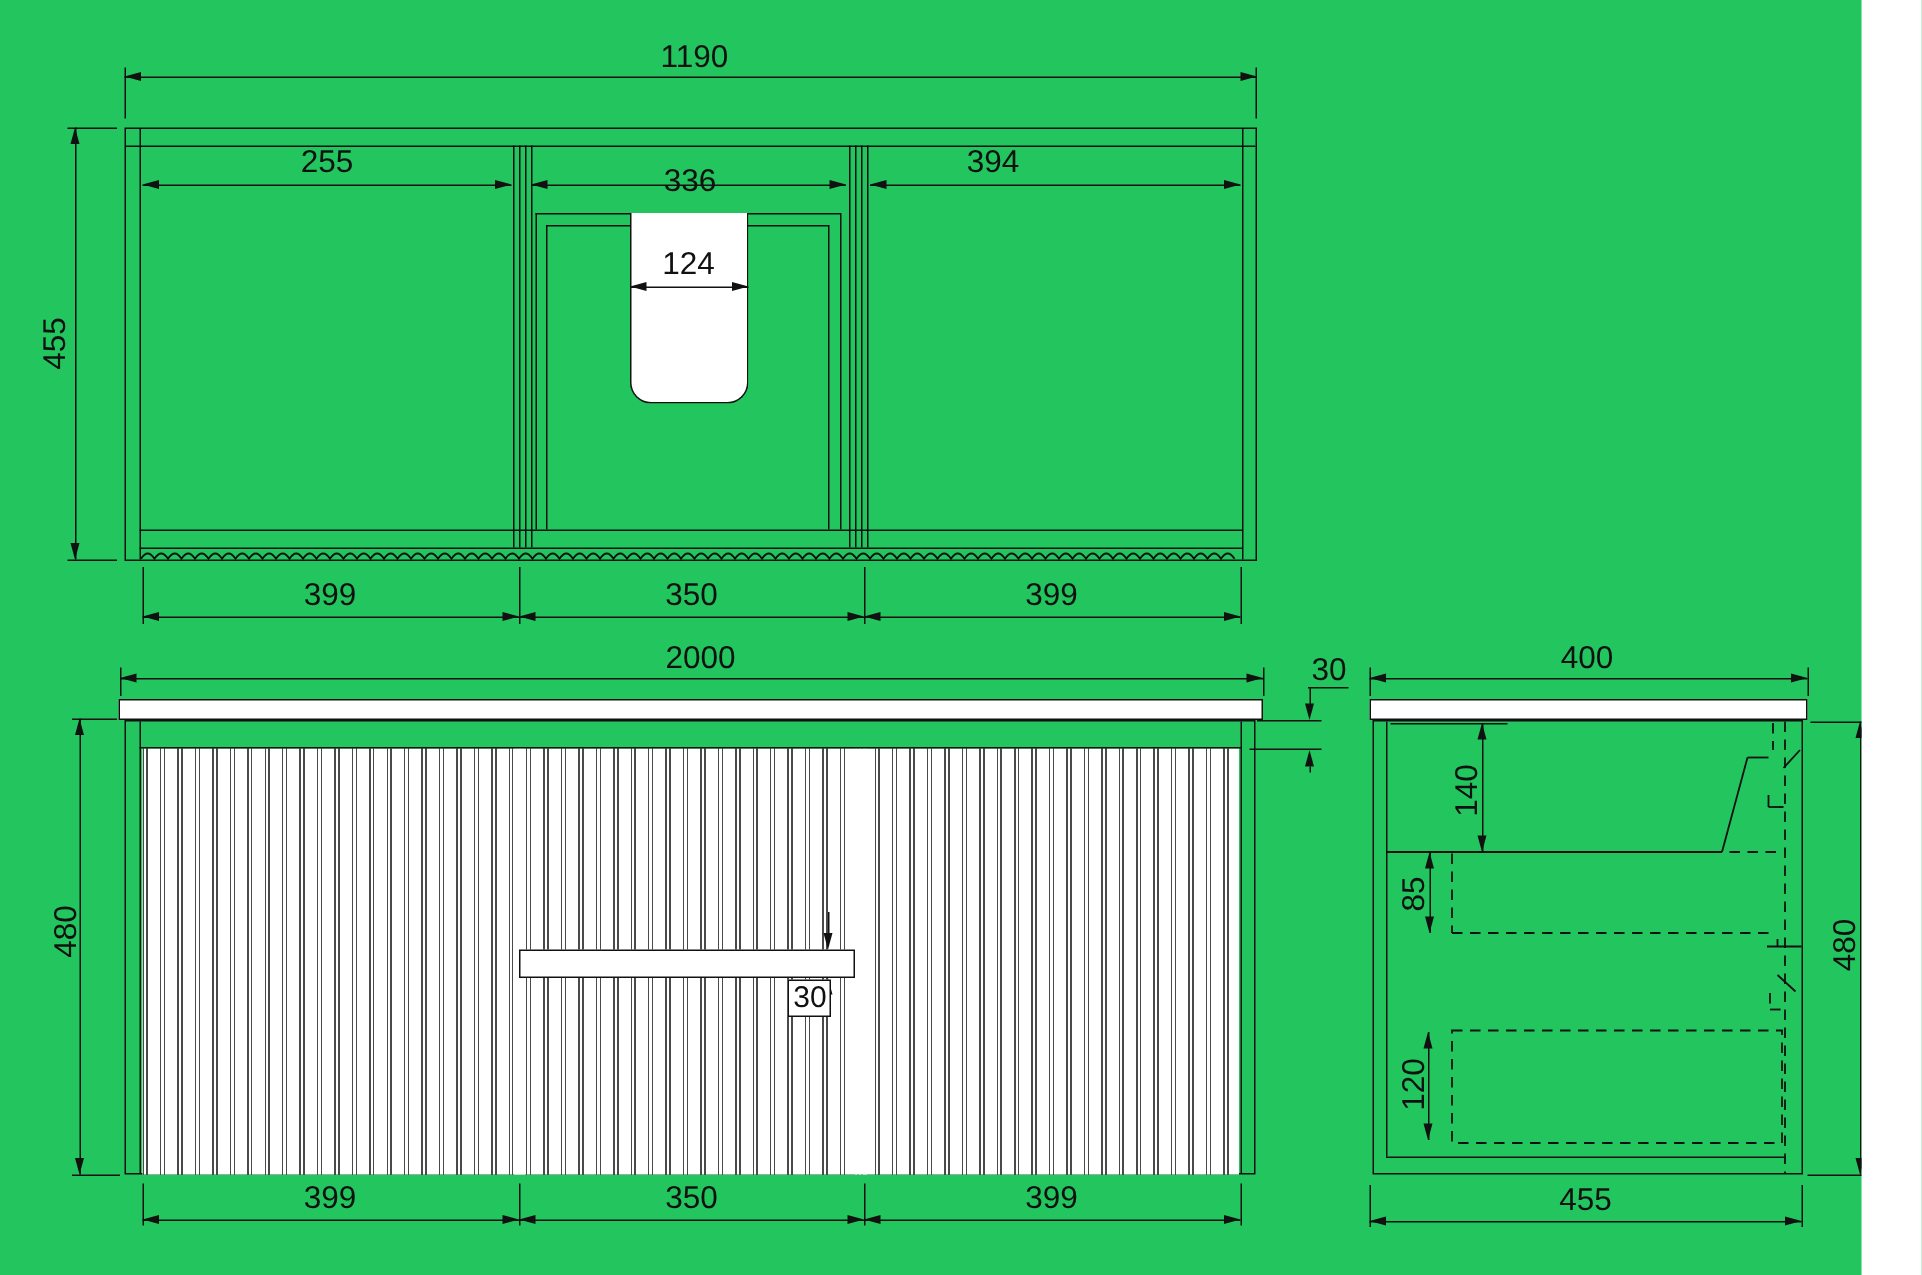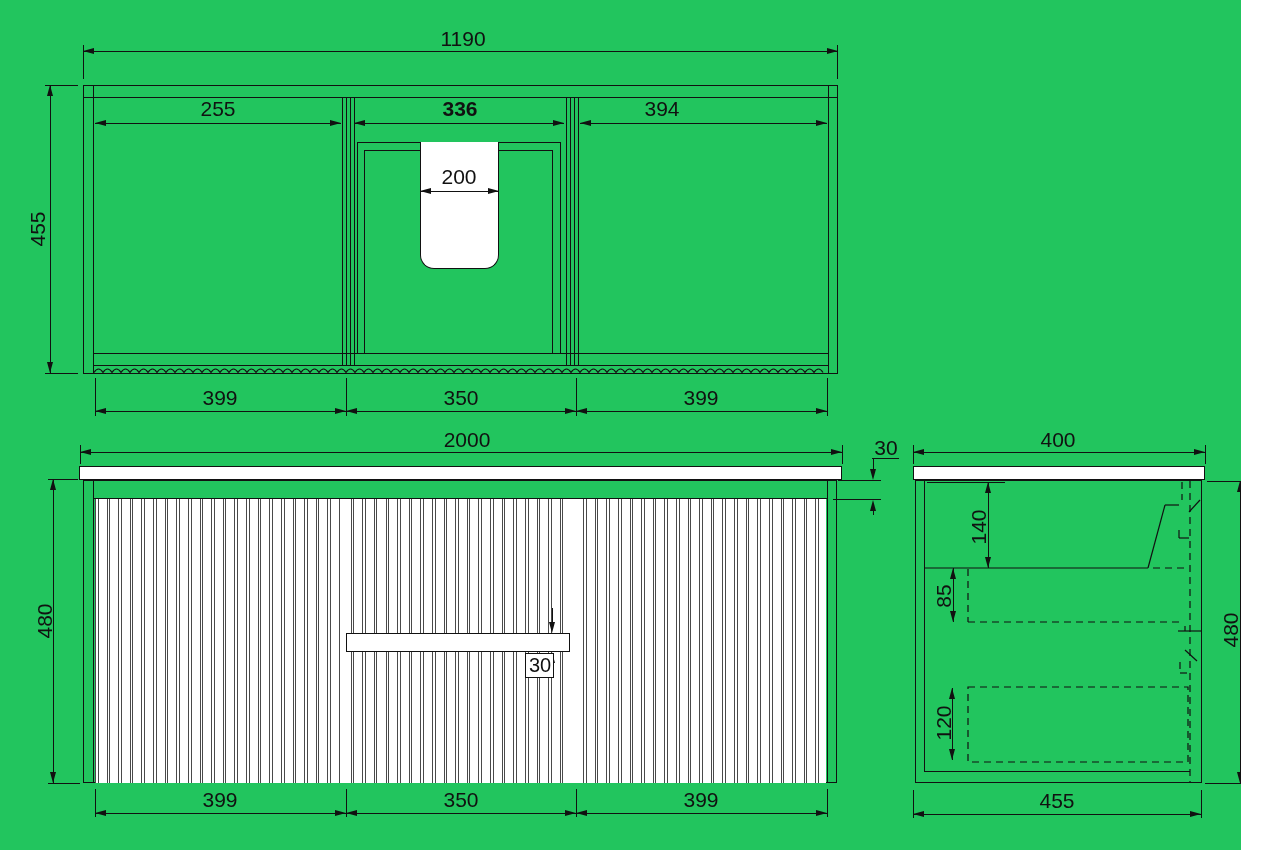--- a/index.html
+++ b/index.html
@@ -77,31 +77,31 @@
     <div class="dim v" style="left:37px;top:229px;">455</div>
 
     <div class="thin-h" style="left:95px;top:123px;width:246px;"></div>
     <div class="ar aL" style="left:95px;top:120px;"></div>
     <div class="ar aR" style="left:330px;top:120px;"></div>
     <div class="dim" style="left:218px;top:108px;">255</div>
 
     <div class="thin-h" style="left:354px;top:123px;width:210px;"></div>
     <div class="ar aL" style="left:354px;top:120px;"></div>
     <div class="ar aR" style="left:553px;top:120px;"></div>
-    <div class="dim" style="left:460px;top:108px;font-weight:bold;">336</div>
+    <div class="dim" style="left:460px;top:121px;">336</div>
 
     <div class="thin-h" style="left:580px;top:123px;width:247px;"></div>
     <div class="ar aL" style="left:580px;top:120px;"></div>
     <div class="ar aR" style="left:816px;top:120px;"></div>
     <div class="dim" style="left:662px;top:108px;">394</div>
 
     <div class="thin-h" style="left:420px;top:191px;width:79px;"></div>
     <div class="ar aL" style="left:420px;top:188px;"></div>
     <div class="ar aR" style="left:488px;top:188px;"></div>
-    <div class="dim" style="left:459px;top:176px;">200</div>
+    <div class="dim" style="left:459px;top:176px;">124</div>
 
     <div class="thin-v" style="left:95px;top:378px;height:38px;"></div>
     <div class="thin-v" style="left:346px;top:378px;height:38px;"></div>
     <div class="thin-v" style="left:576px;top:378px;height:38px;"></div>
     <div class="thin-v" style="left:827px;top:378px;height:38px;"></div>
     <div class="thin-h" style="left:95px;top:411px;width:732px;"></div>
     <div class="ar aL" style="left:95px;top:408px;"></div>
     <div class="ar aR" style="left:335px;top:408px;"></div>
     <div class="ar aL" style="left:346px;top:408px;"></div>
     <div class="ar aR" style="left:565px;top:408px;"></div>

